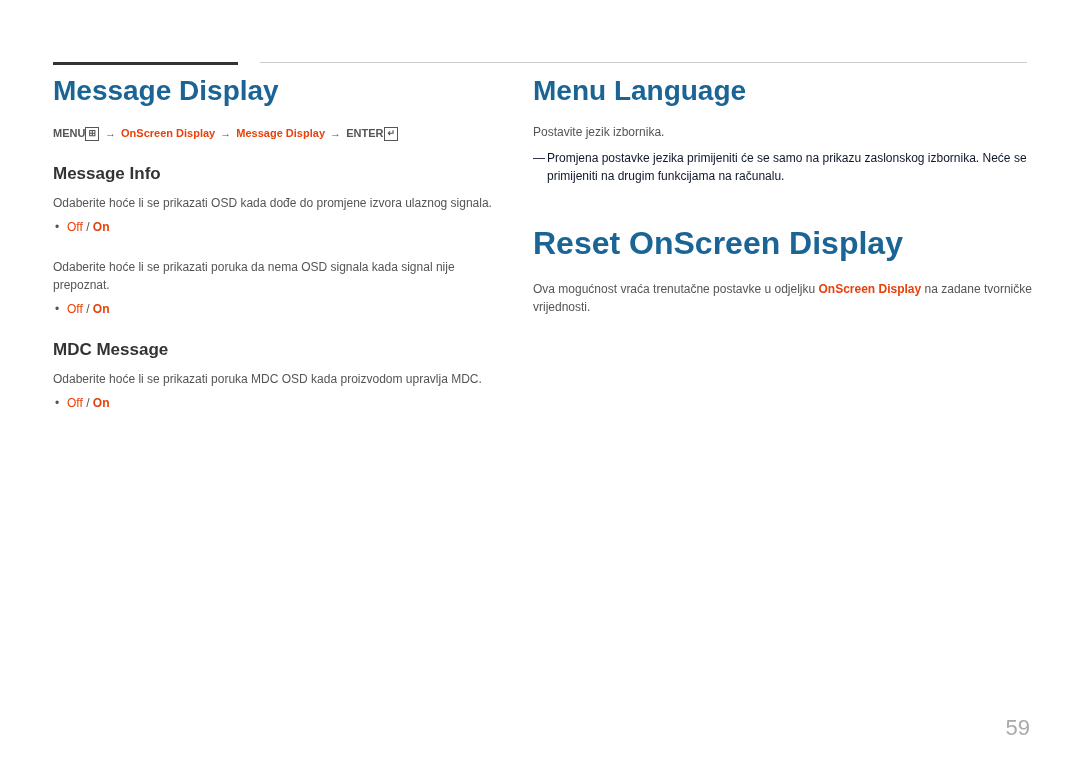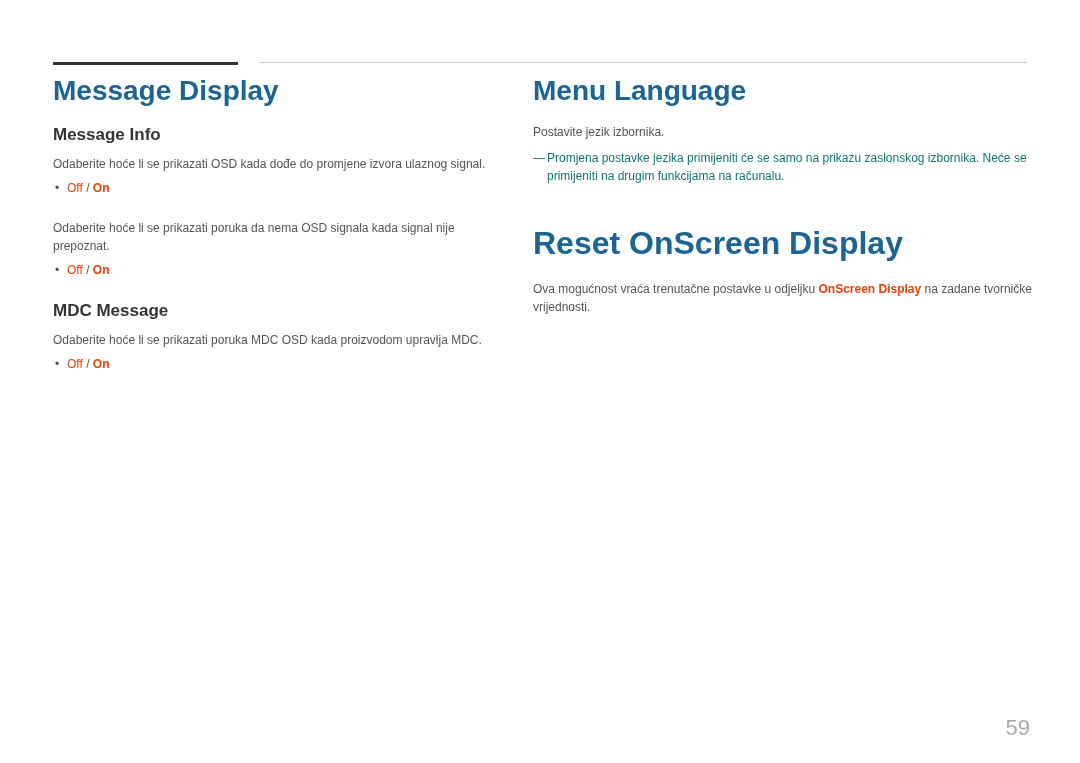--- a/index.html
+++ b/index.html
@@ -128,21 +128,21 @@
     }
 
     .postavite {
       font-size: 12px;
       color: #555;
       margin-bottom: 10px;
     }
 
     .dash-note {
       font-size: 12px;
-      color: #0f766e;
+      color: #0f172a;
       line-height: 1.5;
       padding-left: 14px;
       position: relative;
     }
 
     .dash-note::before {
       content: '—';
       position: absolute;
       left: 0;
     }
@@ -199,24 +199,33 @@
 
 <div class="page">
 
   <div class="top-divider-left"></div>
   <div class="top-divider-right"></div>
 
   <div class="left-column">
 
     <h1 class="section-title">Message Display</h1>
 
+    <div class="breadcrumb">
+      <span>MENU</span><span class="menu-icon">⊞</span>
+      <span class="arrow"> → </span>
+      <span class="link">OnScreen Display</span>
+      <span class="arrow"> → </span>
+      <span class="link">Message Display</span>
+      <span class="arrow"> → </span>
+      <span>ENTER</span><span class="enter-icon">↵</span>
+    </div>
 
     <div class="sub-section">
       <h2 class="sub-title">Message Info</h2>
-      <p class="description">Odaberite hoće li se prikazati OSD kada dođe do promjene izvora ulaznog signal.</p>
+      <p class="description">Odaberite hoće li se prikazati OSD kada dođe do promjene izvora ulaznog signala.</p>
       <div class="option-item">
         <span class="off">Off</span><span> / </span><span class="on">On</span>
       </div>
     </div>
 
     <div class="sub-section">
       <p class="description">Odaberite hoće li se prikazati poruka da nema OSD signala kada signal nije prepoznat.</p>
       <div class="option-item">
         <span class="off">Off</span><span> / </span><span class="on">On</span>
       </div>

